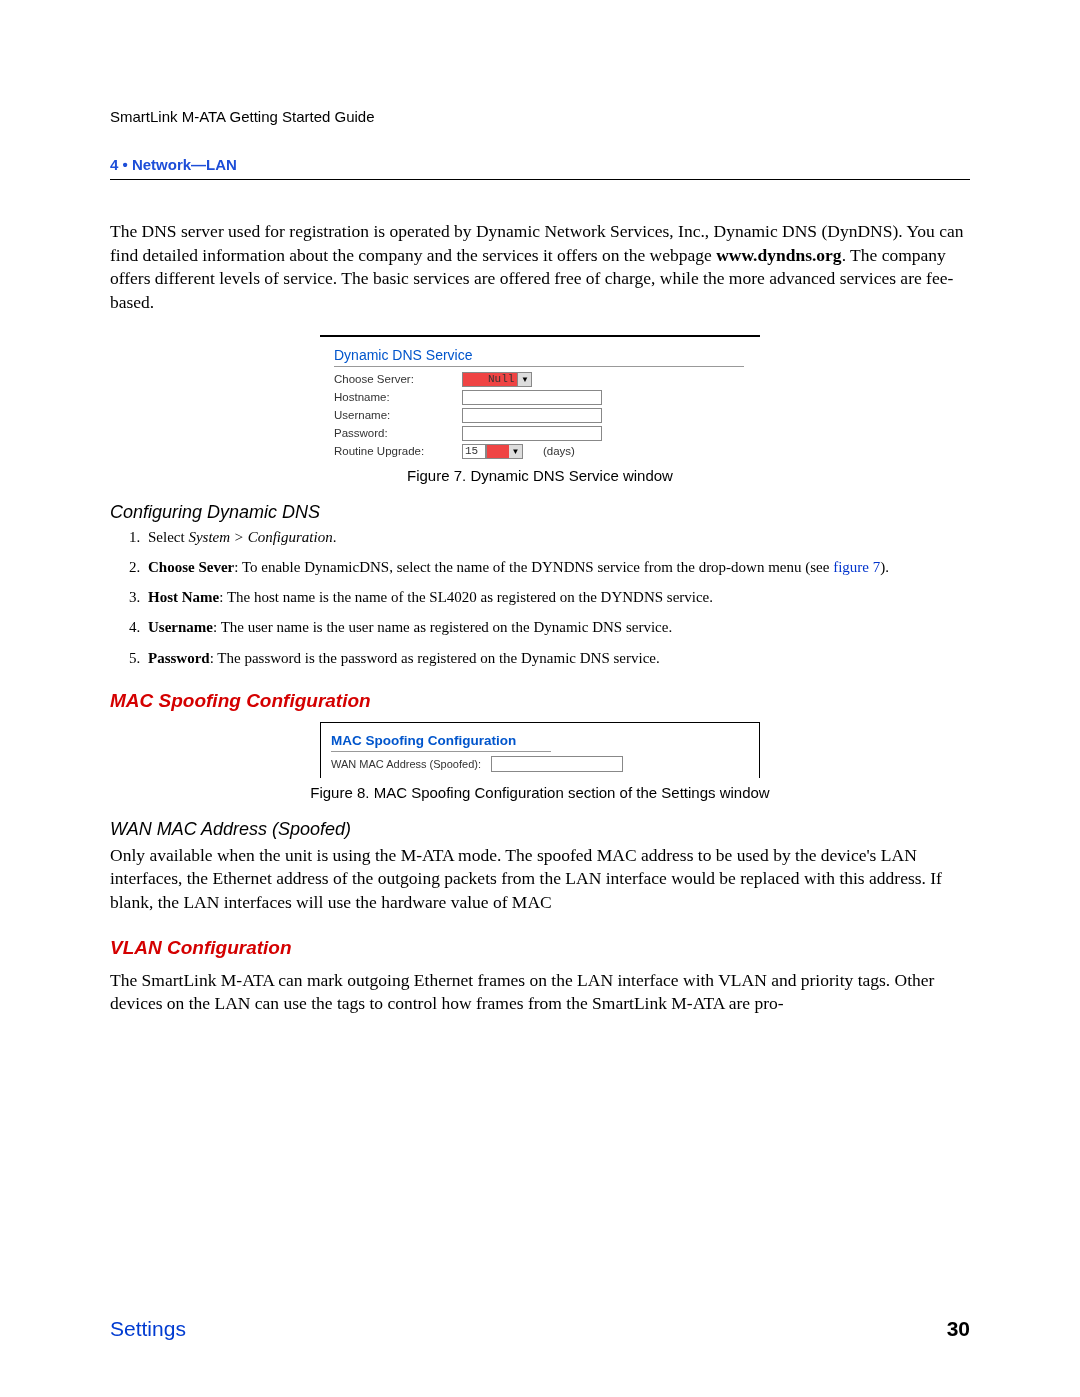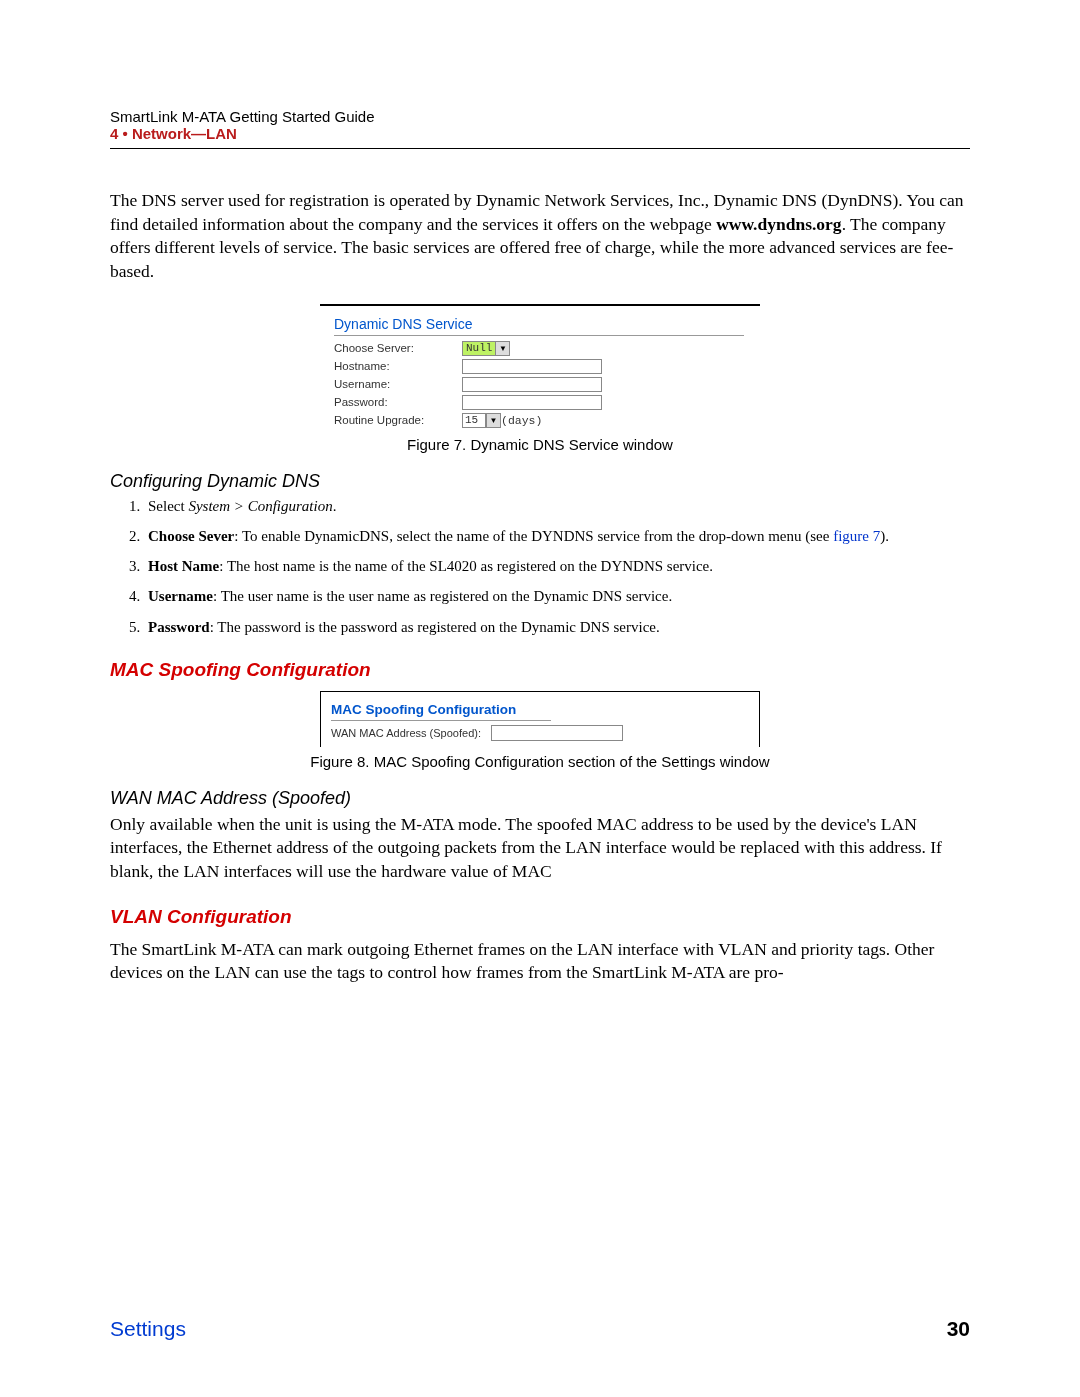--- a/index.html
+++ b/index.html
@@ -18,21 +18,21 @@
   }
   .header-row {
     display: flex;
     justify-content: space-between;
     font-family: Arial, Helvetica, sans-serif;
     font-size: 15px;
     margin-bottom: 6px;
     flex-direction: column;
   }
   .header-left { color: #000; }
-  .header-right { color: #b91c1c; font-weight: bold; }
+  .header-right { color: #1d4ed8; font-weight: bold; margin-top: 31px; }
   .header-rule {
     border: none;
     border-top: 1.5px solid #000;
     margin: 0 0 40px 0;
   }
   .body-text {
     font-size: 17.5px;
     line-height: 1.35;
     margin: 0 0 14px 0;
   }
@@ -79,21 +79,22 @@
     display: inline-block;
   }
   .w140 { width: 140px; }
   .w24 { width: 24px; }
   .dd {
     display:inline-flex;
     align-items:center;
     border:1px solid #888;
     height:15px;
     box-sizing:border-box;
-    background:#bef264;
+    background:#ef4444;
+    padding-left:22px;
   }
   .dd-val {
     font-family:'Courier New',monospace;
     font-size:11px;
     padding:0 3px;
   }
   .dd-arrow {
     width:13px;
     height:13px;
     background:#ddd;
@@ -215,21 +216,21 @@
         <span class="panel-label">Password:</span>
         <span class="panel-input w140"></span>
       </div>
 
       <div class="panel-row">
         <span class="panel-label">Routine Upgrade:</span>
         <span class="panel-input w24" style="text-align:left;">15</span>
         <span class="dd" style="margin-left:0;">
           <span class="dd-arrow" style="border-left:none;">▼</span>
         </span>
-        <span style="margin-left:0;font-family:Liberation Mono, monospace;">(days)</span>
+        <span style="margin-left:20px;">(days)</span>
       </div>
     </div>
   </div>
   <div class="fig-caption">Figure 7. Dynamic DNS Service window</div>
 
   <div class="subhead-italic">Configuring Dynamic DNS</div>
 
   <ol class="steps">
     <li>
       <span>Select </span><i>System &gt; Configuration</i><span>.</span>

